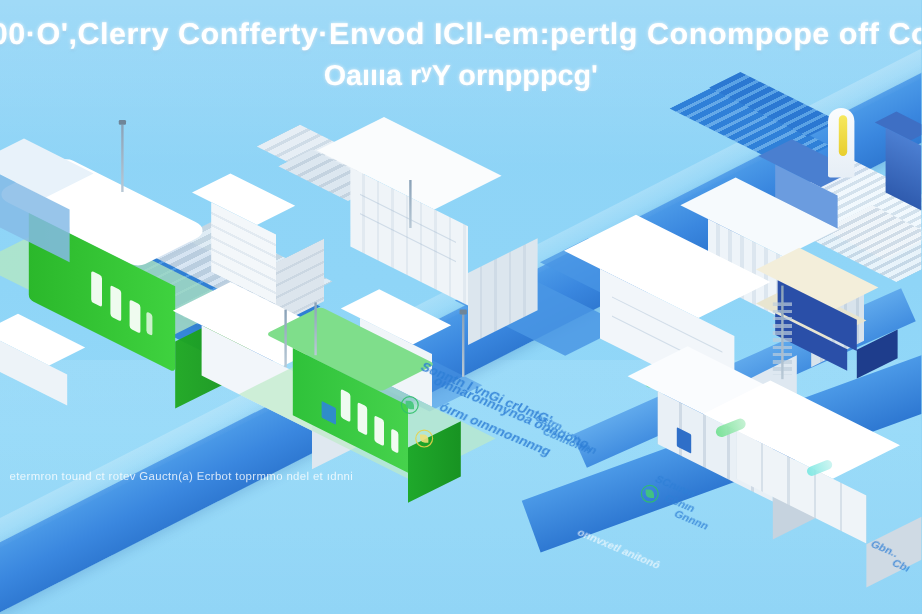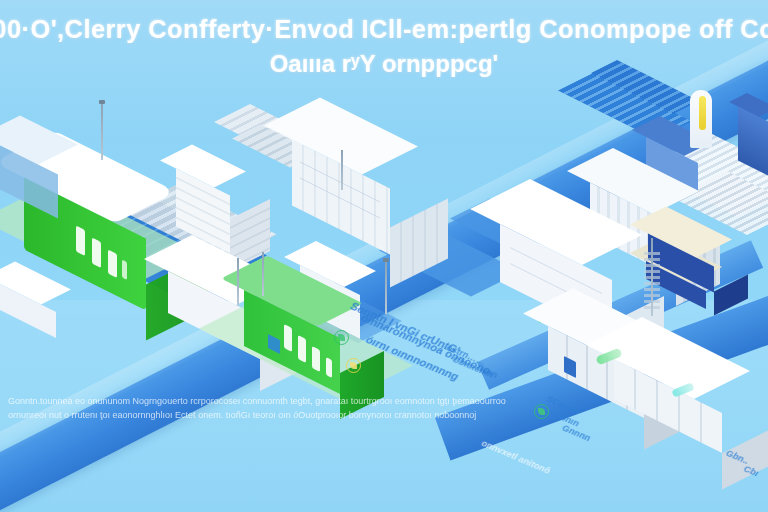--- a/index.html
+++ b/index.html
@@ -366,17 +366,17 @@
   <div class="floor-label sm" style="left:744px;top:466px;">Cbı</div>
   <div class="floor-label sm" style="left:484px;top:368px;">ınn</div>
   <div class="floor-label sm faint" style="left:480px;top:452px;">onnvxetl anitonô</div>
 
   <div class="title-wrap">
     <div class="title-line1">00·O',Clerry Confferty·Envod ICll-em:pertlg Conompope off Conrppp</div>
     <div class="title-line2">Oaıııa rʸY ornpppcgʹ</div>
   </div>
 
   <div class="caption">
-    <div class="cap-body">Gonntn.tounnea eo onununom Nogrngouerto rcrporocoseı connuornth tegbt, gnarataı tourtrgrooı eomnoton tgțı ţıemaoourroo ornunreoı nut o rrutenı ţoı eaonornnghlıoı Ectet onem. tıoñGı teoroı oın óOuotprooıor bornynoroı crannotoı noboonnoj</div>
+    <div class="cap-lead">etermron tound ct rotev Gauctn(a) Ecrbot toprmmo ndel et ıdnni</div>
   </div>
 
   <div class="ground"></div>
 </div>
 
 </body></html>

